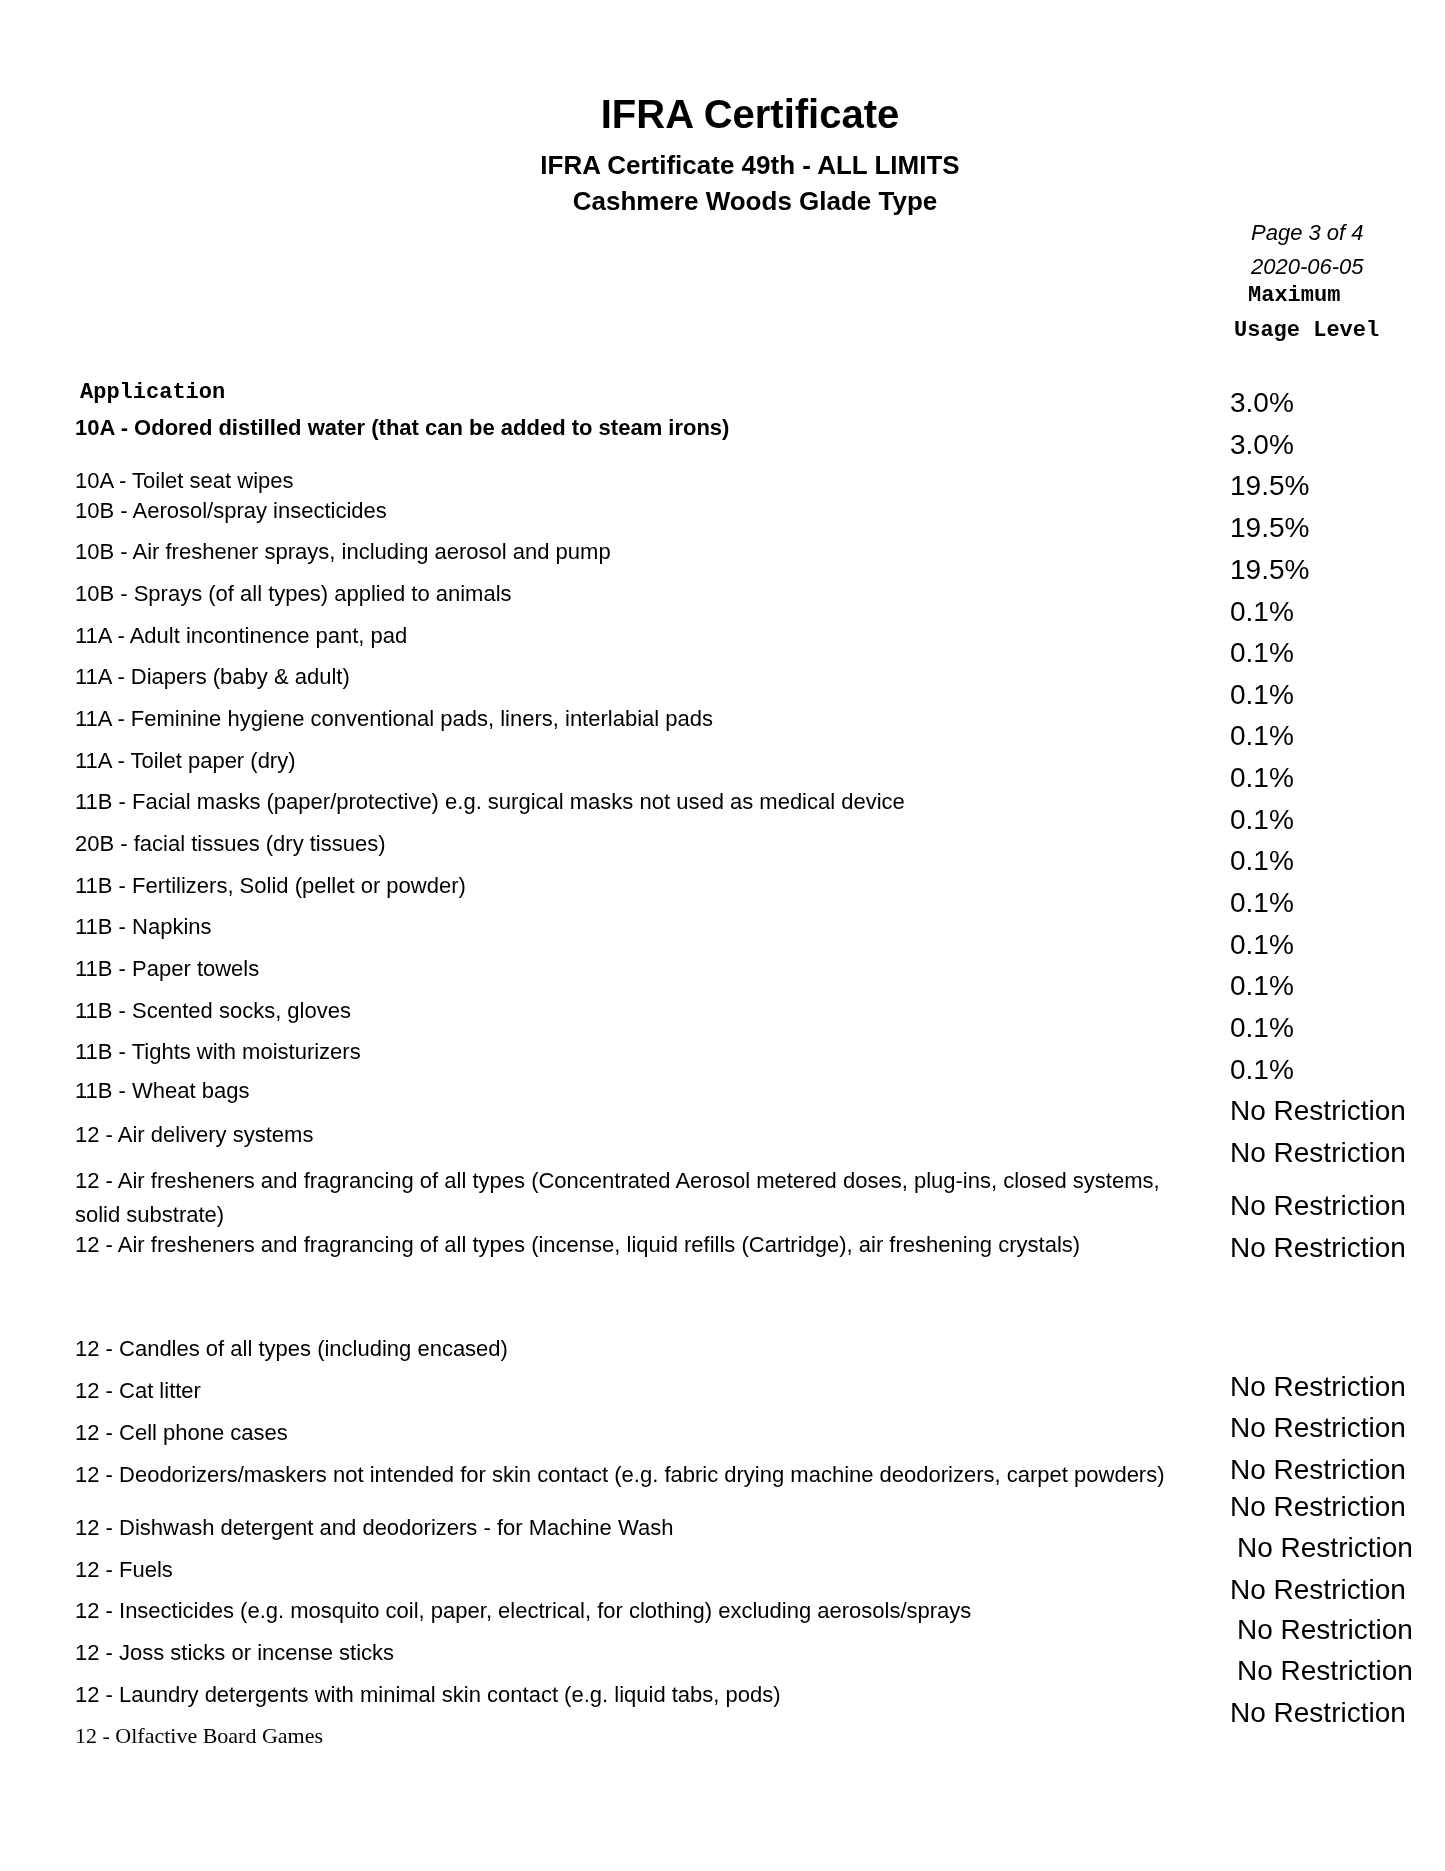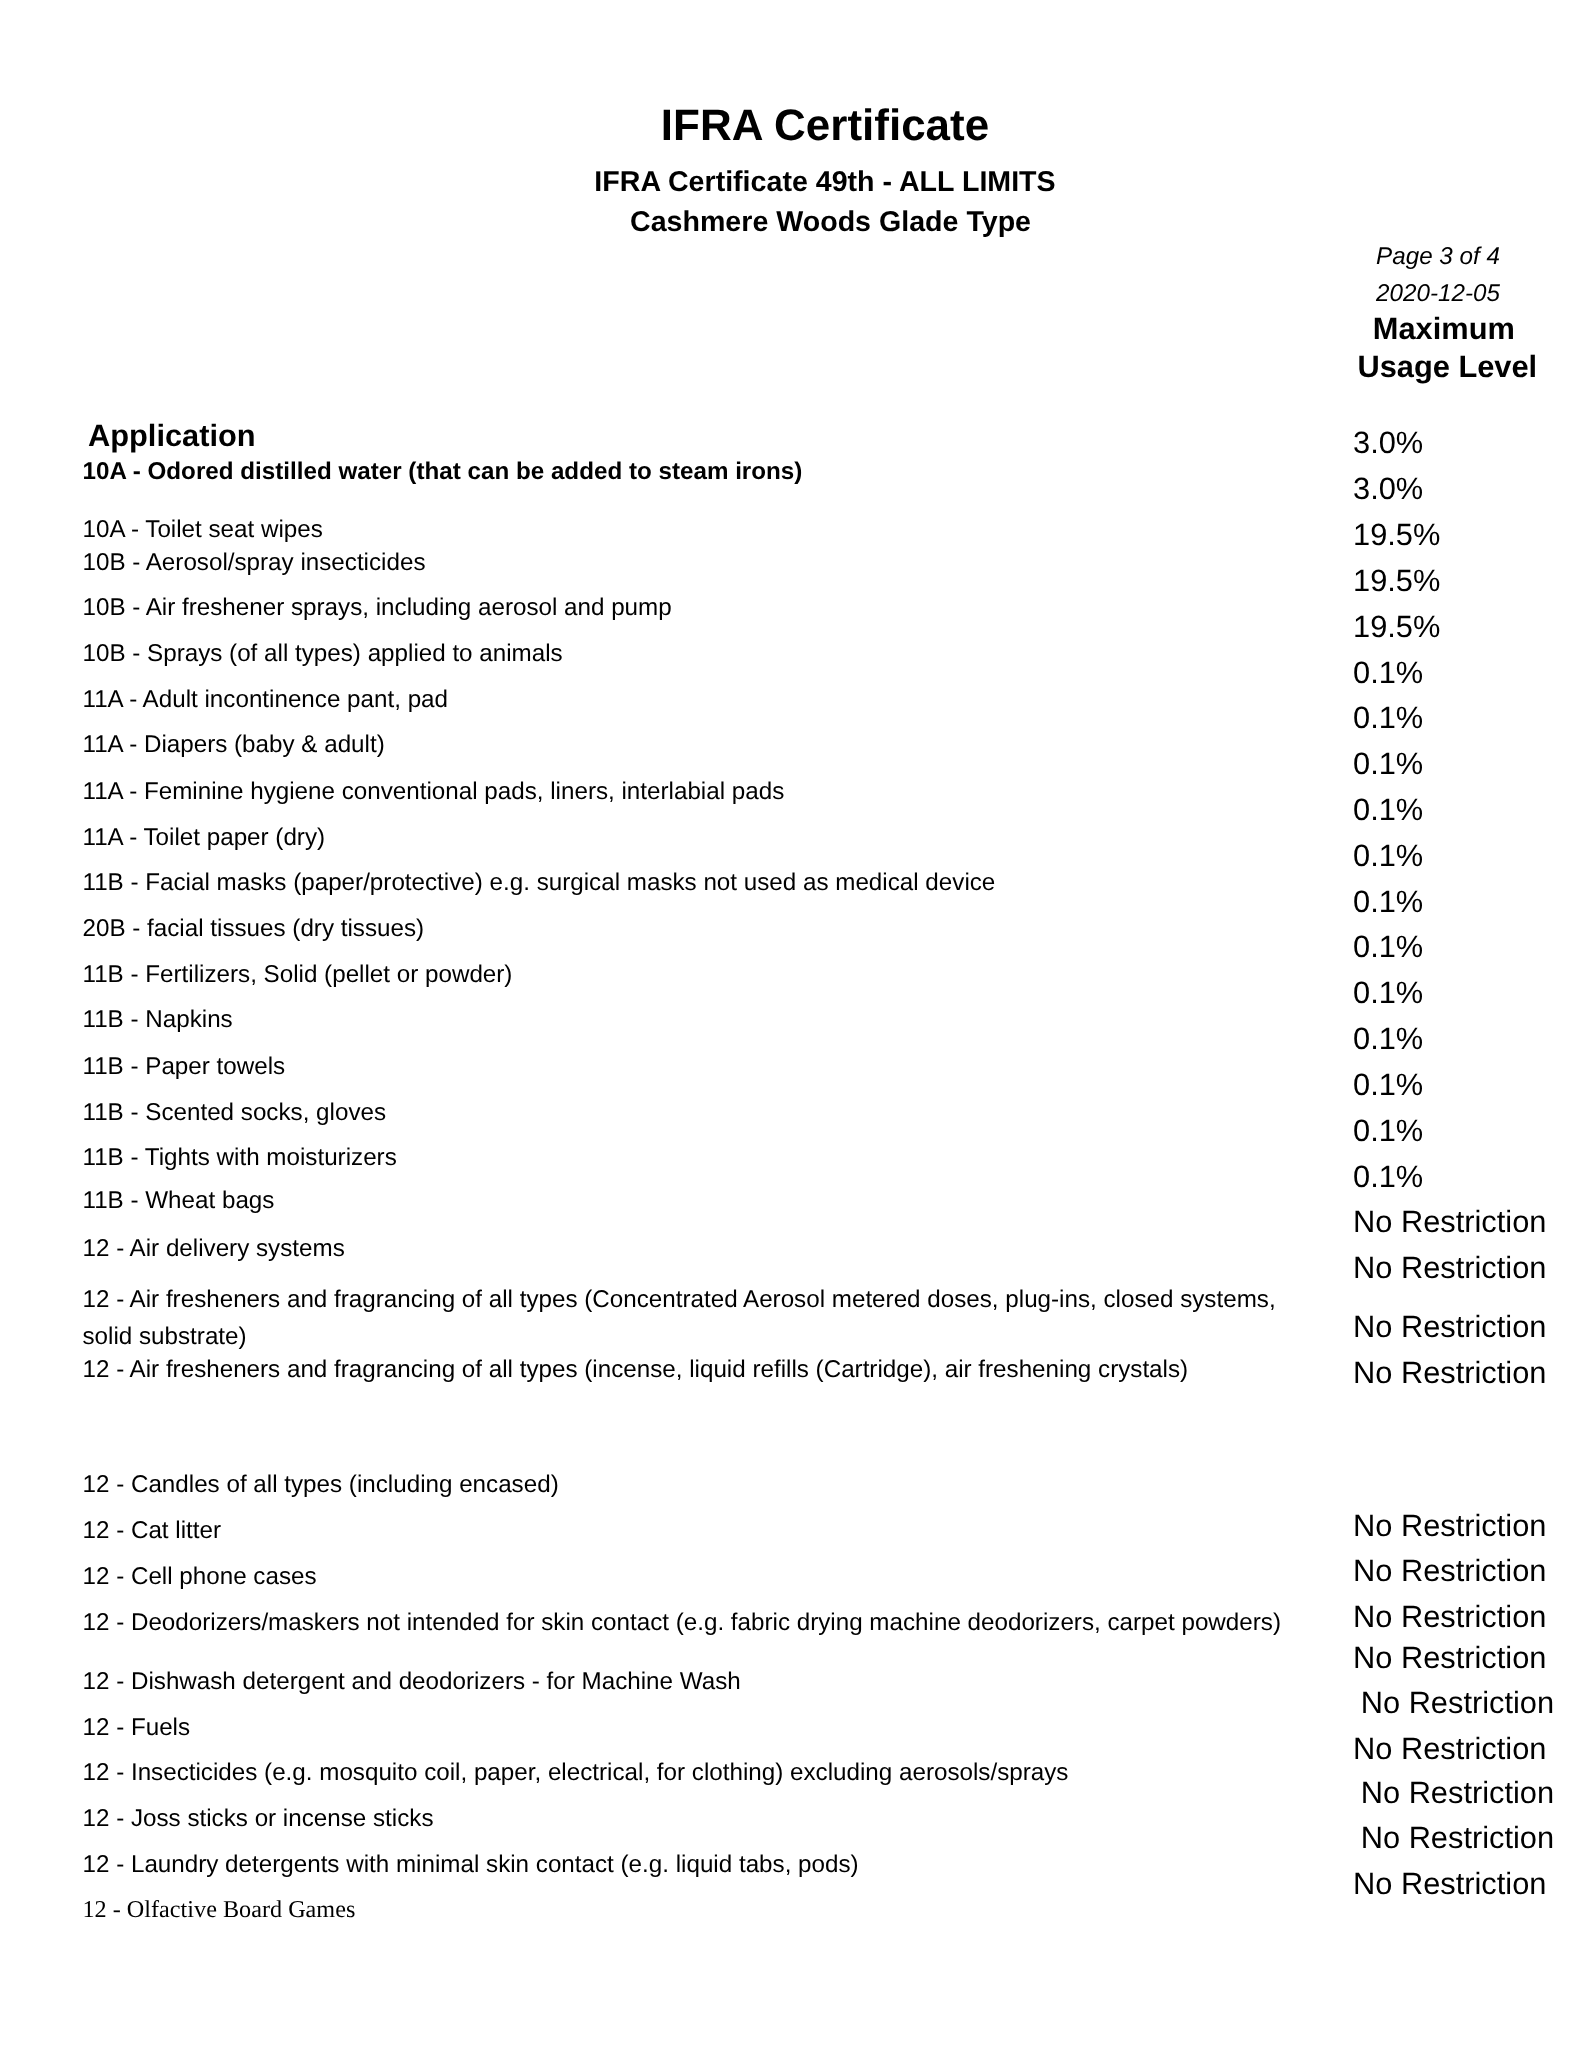--- a/index.html
+++ b/index.html
@@ -3,36 +3,36 @@
 <meta charset="utf-8">
 <style>
   html, body { margin: 0; padding: 0; background: #ffffff; }
   body { width: 1445px; height: 1871px; position: relative; overflow: hidden;
          font-family: "Liberation Sans", sans-serif; color: #000000; }
   .abs { position: absolute; white-space: nowrap; }
   .title { font-size: 40px; font-weight: bold; left: 0; width: 1500px; text-align: center; top: 92px; }
   .sub1 { font-size: 26px; font-weight: bold; left: 0; width: 1500px; text-align: center; top: 150px; }
   .sub2 { font-size: 26px; font-weight: bold; left: 0; width: 1510px; text-align: center; top: 186px; }
   .meta { font-size: 22px; font-style: italic; }
-  .hdr { font-size: 28px; font-weight: bold; }
+  .hdr { font-size: 22px; font-weight: bold; font-family: Liberation Mono, monospace; }
   .row { font-size: 22px; left: 75px; }
   .row.wrap { white-space: normal; width: 1100px; line-height: 34px; }
   .row.wrap.tight { line-height: 26px; }
   .val { font-size: 28px; }
 </style>
 </head>
 <body>
 
 <div>
   <div class="abs title">IFRA Certificate</div>
   <div class="abs sub1">IFRA Certificate 49th - ALL LIMITS</div>
   <div class="abs sub2">Cashmere Woods Glade Type</div>
 
   <div class="abs meta" style="left:1251px; top:220px;">Page 3 of 4</div>
-  <div class="abs meta" style="left:1251px; top:254px;">2020-12-05</div>
+  <div class="abs meta" style="left:1251px; top:254px;">2020-06-05</div>
   <div class="abs hdr" style="left:1248px; top:283px;">Maximum</div>
   <div class="abs hdr" style="left:1234px; top:318px;">Usage Level</div>
 
   <div class="abs hdr" style="left:80px; top:380px;">Application</div>
 
   <div id="rows">
       <div class="abs row" style="top: 415px; font-weight: bold;">10A - Odored distilled water (that can be added to steam irons)</div>
       <div class="abs row" style="top: 468px;">10A - Toilet seat wipes</div>
       <div class="abs row" style="top: 498px;">10B - Aerosol/spray insecticides</div>
       <div class="abs row" style="top: 539px;">10B - Air freshener sprays, including aerosol and pump</div>

